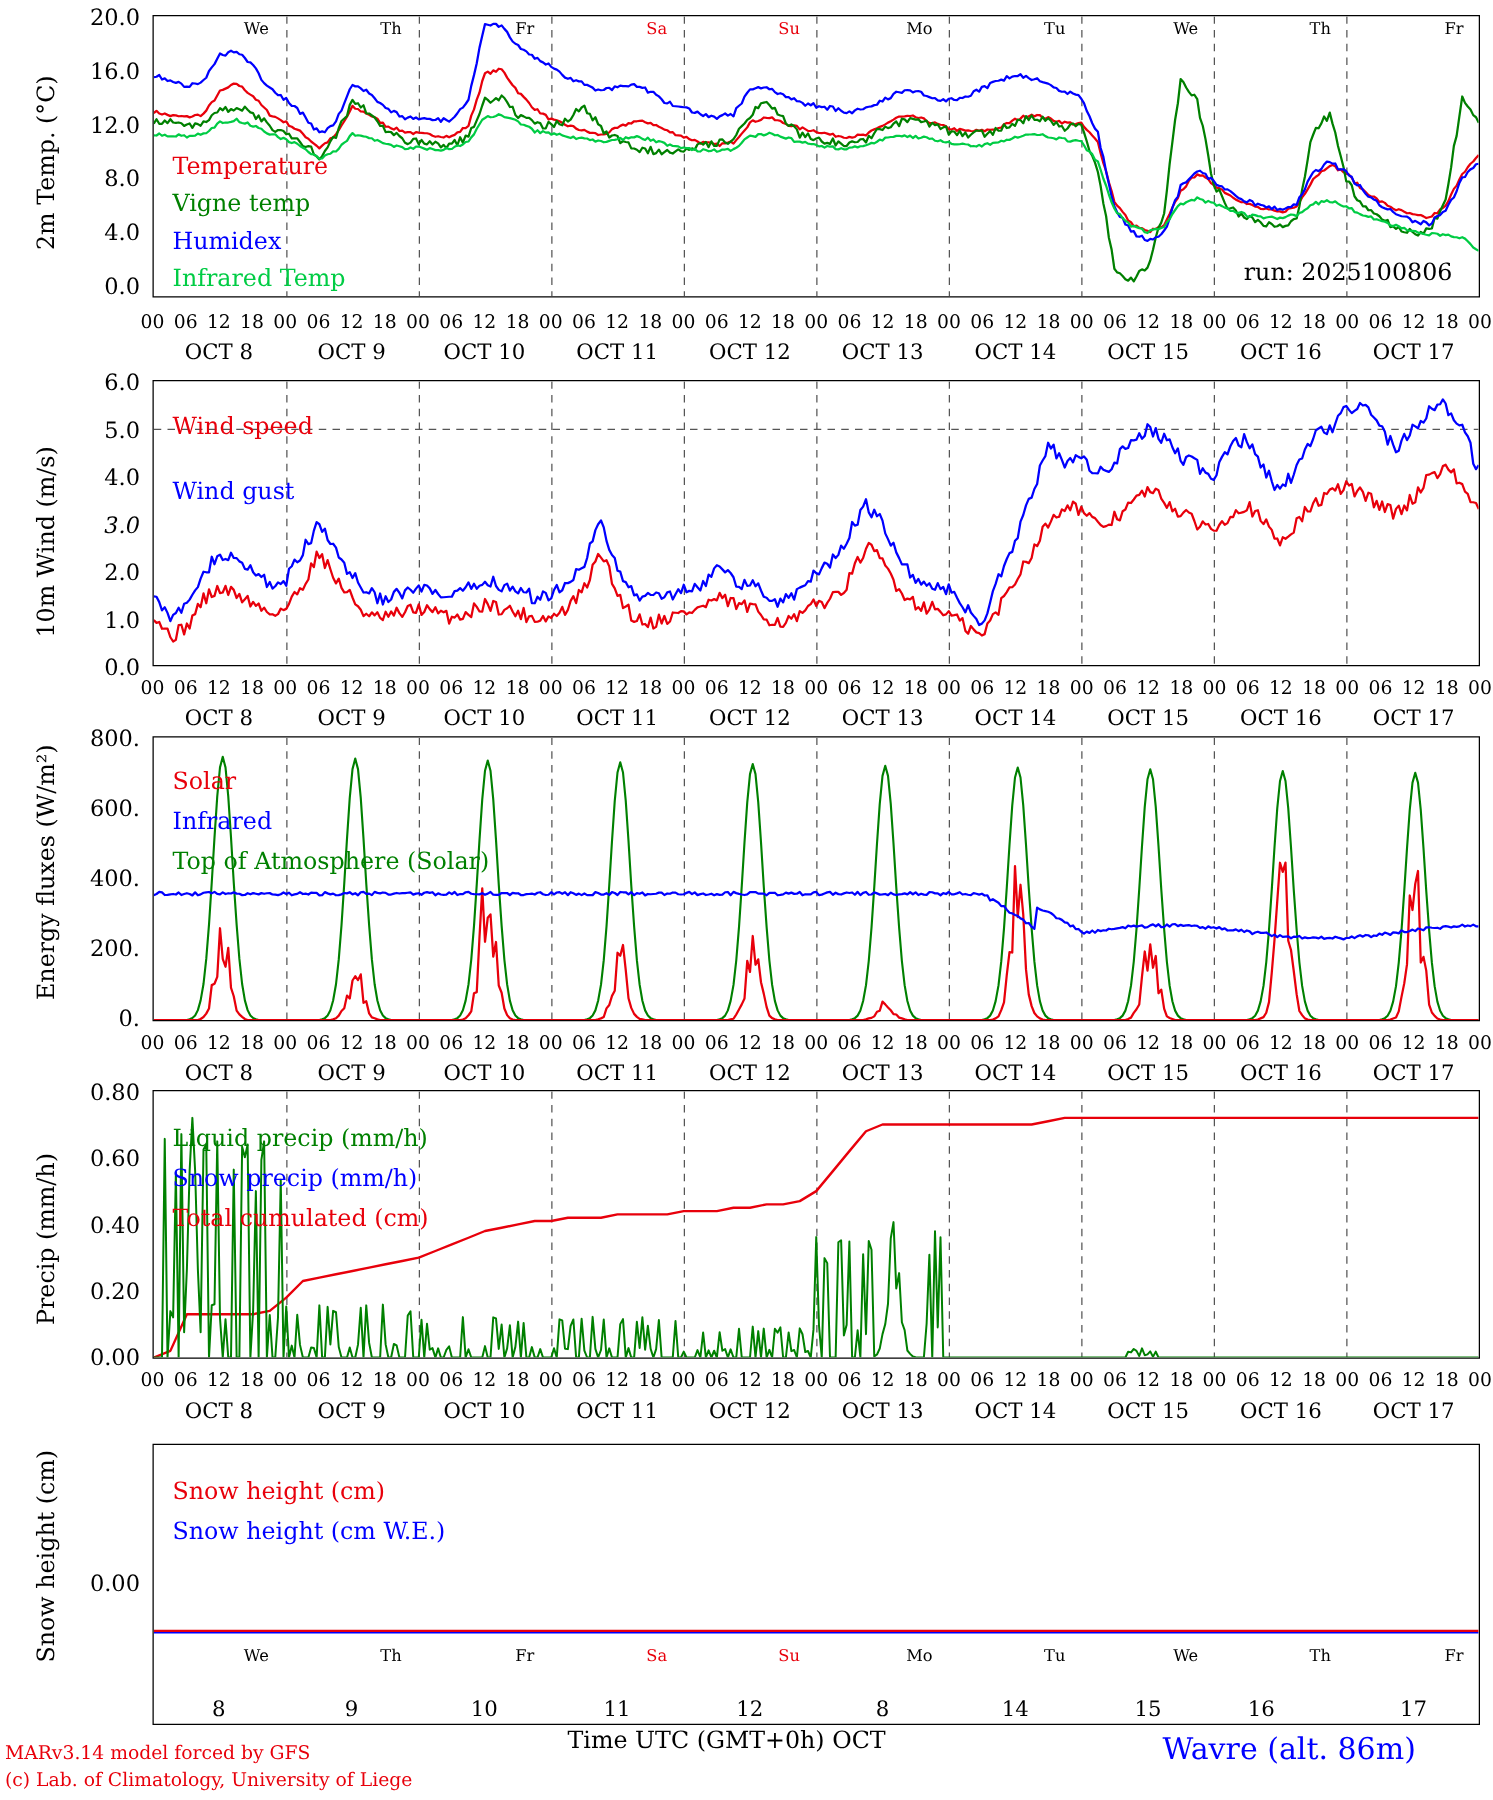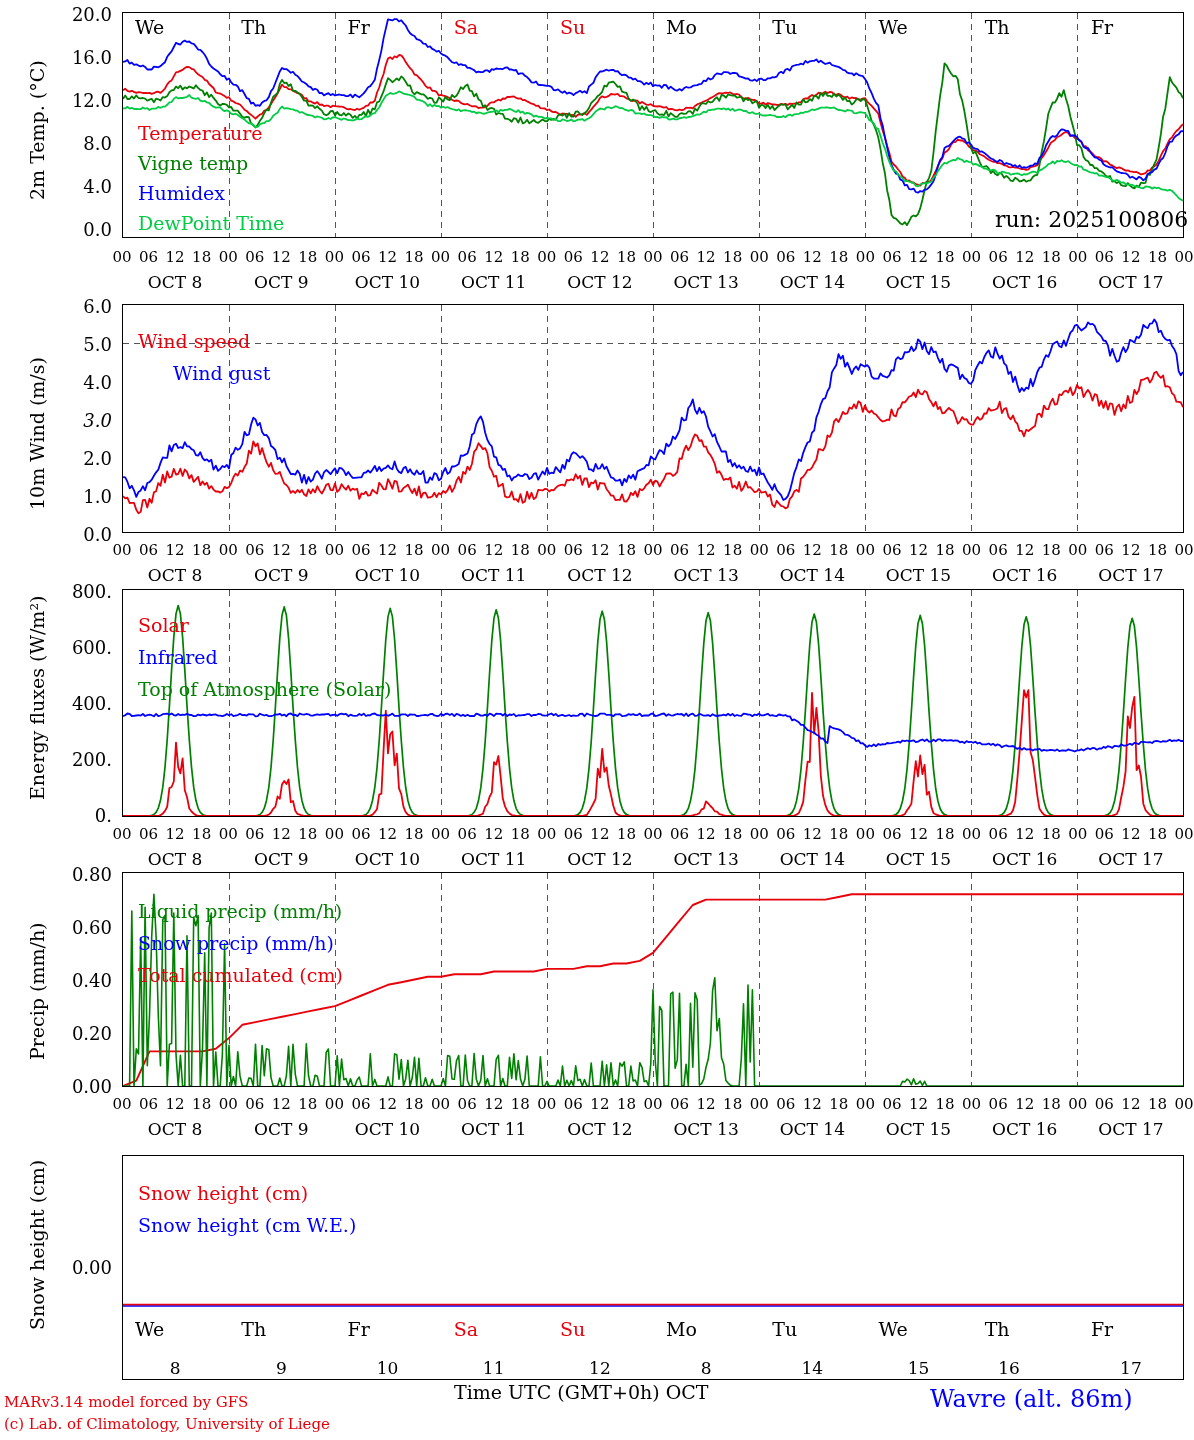--- a/index.html
+++ b/index.html
@@ -4,23 +4,23 @@
 <style>
   html,body{margin:0;padding:0;background:#ffffff;}
   body{width:1194px;height:1440px;font-family:"DejaVu Serif",serif;color:#000;}
   .page{position:relative;width:1194px;height:1440px;}
   .panel{position:absolute;}
   .plot{position:absolute;border:1px solid #000;box-sizing:border-box;background:#fff;overflow:hidden;}
   .ylab{position:absolute;transform-origin:0 0;transform:rotate(-90deg);font-size:19px;white-space:nowrap;}
   .ytick{position:absolute;font-size:18px;text-align:right;white-space:nowrap;}
   .xtick{position:absolute;font-size:15px;text-align:center;white-space:nowrap;}
   .xday{position:absolute;font-size:17px;text-align:center;white-space:nowrap;}
-  .dayname{position:absolute;font-size:19px;text-align:left;white-space:nowrap;}
+  .dayname{position:absolute;font-size:13px;text-align:right;white-space:nowrap;}
   .legend{position:absolute;font-size:19px;white-space:nowrap;}
-  .runlab{position:absolute;font-size:22px;white-space:nowrap;}
+  .runlab{position:absolute;font-size:19px;white-space:nowrap;}
   .foot{position:absolute;font-size:15px;white-space:nowrap;}
   .footbig{position:absolute;font-size:24px;white-space:nowrap;}
   .xaxis-title{position:absolute;font-size:19px;white-space:nowrap;}
   svg{display:block;}
   .red{color:#e8000b;}
   .blue{color:#0000ff;}
   .green{color:#008000;}
   .lgreen{color:#00cc44;}
 </style>
 </head>
@@ -56,21 +56,21 @@
             <path d="M0.0 86.0 L2.2 82.4 L4.4 86.0 L6.6 86.0 L8.8 83.4 L11.0 85.5 L13.3 82.4 L15.5 85.0 L17.7 85.3 L19.9 85.0 L22.1 85.6 L24.3 87.7 L26.5 86.6 L28.7 85.8 L30.9 89.3 L33.1 85.7 L35.3 86.3 L37.5 87.6 L39.8 84.1 L42.0 84.6 L44.2 83.1 L46.4 79.2 L48.6 77.4 L50.8 77.0 L53.0 73.6 L55.2 75.2 L57.4 72.6 L59.6 76.5 L61.8 74.3 L64.0 75.4 L66.3 73.5 L68.5 74.4 L70.7 75.5 L72.9 72.3 L75.1 74.8 L77.3 76.9 L79.5 77.5 L81.7 82.2 L83.9 79.4 L86.1 84.1 L88.3 81.7 L90.5 84.9 L92.8 87.6 L95.0 91.1 L97.2 92.5 L99.4 91.0 L101.6 91.0 L103.8 91.8 L106.0 94.4 L108.2 94.0 L110.4 97.7 L112.6 97.7 L114.8 97.7 L117.0 100.6 L119.3 103.9 L121.5 104.6 L123.7 103.9 L125.9 104.2 L128.1 110.6 L130.3 112.1 L132.5 114.5 L134.7 111.9 L136.9 107.8 L139.1 104.9 L141.3 100.1 L143.5 96.6 L145.8 97.4 L148.0 89.5 L150.2 83.8 L152.4 81.9 L154.6 79.9 L156.8 70.9 L159.0 66.9 L161.2 70.1 L163.4 69.6 L165.6 73.0 L167.8 71.2 L170.0 77.7 L172.3 77.8 L174.5 79.4 L176.7 81.0 L178.9 84.0 L181.1 87.7 L183.3 87.6 L185.5 92.7 L187.7 92.4 L189.9 92.7 L192.1 95.1 L194.3 93.3 L196.5 95.8 L198.8 97.6 L201.0 101.2 L203.2 102.3 L205.4 101.1 L207.6 98.1 L209.8 97.8 L212.0 102.4 L214.2 99.0 L216.4 101.9 L218.6 102.5 L220.8 100.0 L223.0 102.6 L225.3 100.4 L227.5 101.7 L229.7 104.9 L231.9 102.9 L234.1 105.5 L236.3 101.9 L238.5 101.9 L240.7 99.0 L242.9 103.2 L245.1 96.8 L247.3 101.1 L249.5 95.5 L251.8 96.3 L254.0 89.4 L256.2 88.5 L258.4 83.3 L260.6 78.2 L262.8 71.4 L265.0 65.2 L267.2 66.9 L269.4 69.2 L271.6 67.4 L273.8 65.5 L276.0 67.2 L278.3 63.4 L280.5 65.4 L282.7 68.7 L284.9 72.6 L287.1 72.4 L289.3 79.0 L291.5 81.4 L293.7 79.1 L295.9 80.1 L298.1 81.3 L300.3 81.3 L302.5 83.1 L304.8 85.9 L307.0 84.8 L309.2 85.5 L311.4 89.8 L313.6 89.7 L315.8 84.5 L318.0 86.3 L320.2 88.6 L322.4 83.8 L324.6 86.4 L326.8 87.2 L329.0 82.0 L331.3 84.2 L333.5 82.7 L335.7 79.0 L337.9 74.2 L340.1 76.1 L342.3 73.0 L344.5 71.5 L346.7 77.6 L348.9 78.1 L351.1 83.3 L353.3 80.8 L355.5 86.4 L357.8 87.8 L360.0 93.8 L362.2 92.2 L364.4 97.0 L366.6 95.4 L368.8 95.0 L371.0 95.8 L373.2 101.5 L375.4 100.0 L377.6 100.6 L379.8 100.9 L382.0 105.7 L384.3 105.8 L386.5 106.8 L388.7 108.7 L390.9 105.2 L393.1 105.8 L395.3 109.6 L397.5 104.5 L399.7 110.3 L401.9 109.5 L404.1 106.7 L406.3 110.4 L408.5 108.7 L410.8 107.0 L413.0 109.1 L415.2 109.8 L417.4 108.1 L419.6 106.5 L421.8 108.0 L424.0 108.3 L426.2 105.8 L428.4 106.9 L430.6 105.7 L432.8 106.7 L435.0 102.5 L437.3 101.3 L439.5 102.7 L441.7 100.6 L443.9 104.7 L446.1 100.1 L448.3 103.7 L450.5 103.7 L452.7 98.7 L454.9 98.5 L457.1 101.0 L459.3 102.0 L461.5 100.3 L463.8 98.3 L466.0 95.0 L468.2 90.0 L470.4 87.9 L472.6 85.8 L474.8 82.9 L477.0 81.4 L479.2 78.8 L481.4 72.6 L483.6 73.5 L485.8 69.6 L488.0 69.1 L490.3 68.6 L492.5 71.0 L494.7 73.9 L496.9 73.3 L499.1 78.6 L501.3 79.4 L503.5 79.9 L505.7 85.8 L507.9 87.7 L510.1 86.6 L512.3 88.0 L514.5 90.5 L516.8 97.1 L519.0 93.1 L521.2 96.7 L523.4 93.7 L525.6 98.2 L527.8 99.1 L530.0 97.8 L532.2 97.1 L534.4 100.2 L536.6 101.9 L538.8 101.3 L541.0 102.1 L543.3 97.8 L545.5 103.4 L547.7 100.1 L549.9 101.9 L552.1 103.8 L554.3 103.8 L556.5 101.0 L558.7 100.1 L560.9 100.8 L563.1 100.6 L565.3 98.4 L567.5 98.2 L569.8 101.0 L572.0 95.7 L574.2 97.6 L576.4 93.6 L578.6 90.2 L580.8 90.3 L583.0 91.0 L585.2 88.3 L587.4 89.5 L589.6 88.8 L591.8 85.9 L594.0 84.2 L596.3 87.9 L598.5 82.0 L600.7 82.5 L602.9 84.7 L605.1 81.5 L607.3 82.1 L609.5 82.7 L611.7 82.5 L613.9 84.7 L616.1 84.2 L618.3 83.5 L620.5 88.3 L622.8 85.3 L625.0 87.1 L627.2 86.5 L629.4 90.2 L631.6 88.9 L633.8 88.2 L636.0 94.8 L638.2 92.0 L640.4 92.2 L642.6 95.1 L644.8 91.7 L647.0 95.9 L649.3 93.0 L651.5 97.0 L653.7 94.8 L655.9 92.9 L658.1 91.5 L660.3 91.6 L662.5 91.5 L664.7 96.4 L666.9 94.0 L669.1 91.9 L671.3 94.9 L673.5 89.4 L675.8 91.6 L678.0 91.5 L680.2 86.5 L682.4 89.4 L684.6 88.9 L686.8 86.1 L689.0 87.7 L691.2 82.8 L693.4 83.1 L695.6 85.6 L697.8 79.9 L700.0 83.0 L702.3 79.4 L704.5 82.8 L706.7 82.8 L708.9 84.0 L711.1 80.4 L713.3 83.6 L715.5 81.6 L717.7 83.6 L719.9 86.9 L722.1 84.6 L724.3 88.2 L726.5 87.8 L728.8 91.6 L731.0 89.8 L733.2 86.6 L735.4 85.8 L737.6 88.0 L739.8 86.2 L742.0 86.8 L744.2 92.9 L746.4 100.0 L748.6 107.9 L750.8 111.6 L753.0 117.1 L755.3 124.6 L757.5 135.8 L759.7 149.9 L761.9 160.0 L764.1 177.2 L766.3 186.7 L768.5 202.0 L770.7 204.9 L772.9 205.6 L775.1 207.8 L777.3 210.4 L779.5 211.5 L781.8 209.1 L784.0 212.1 L786.2 208.2 L788.4 203.8 L790.6 202.5 L792.8 203.4 L795.0 201.1 L797.2 195.4 L799.4 186.8 L801.6 177.0 L803.8 169.1 L806.0 165.1 L808.3 157.8 L810.5 139.5 L812.7 118.3 L814.9 100.7 L817.1 82.8 L819.3 69.6 L821.5 50.3 L823.7 52.6 L825.9 57.0 L828.1 60.5 L830.3 63.3 L832.5 62.8 L834.8 66.3 L837.0 81.3 L839.2 87.6 L841.4 98.3 L843.6 111.4 L845.8 125.8 L848.0 134.9 L850.2 140.3 L852.4 138.6 L854.6 143.9 L856.8 149.3 L859.0 153.9 L861.3 153.6 L863.5 153.0 L865.7 155.4 L867.9 160.2 L870.1 157.8 L872.3 161.0 L874.5 162.3 L876.7 159.7 L878.9 161.0 L881.1 164.7 L883.3 162.9 L885.5 164.8 L887.8 167.7 L890.0 168.1 L892.2 164.8 L894.4 166.2 L896.6 168.4 L898.8 168.0 L901.0 166.6 L903.2 168.7 L905.4 167.7 L907.6 167.3 L909.8 164.0 L912.0 162.3 L914.3 161.8 L916.5 152.1 L918.7 138.7 L920.9 128.4 L923.1 115.1 L925.3 100.7 L927.5 94.8 L929.7 89.3 L931.9 89.6 L934.1 85.7 L936.3 80.2 L938.5 83.7 L940.8 77.1 L943.0 85.9 L945.2 93.0 L947.4 103.8 L949.6 112.0 L951.8 120.6 L954.0 132.1 L956.2 132.2 L958.4 135.2 L960.6 144.0 L962.8 147.2 L965.0 148.1 L967.3 152.0 L969.5 152.0 L971.7 155.2 L973.9 155.1 L976.1 157.8 L978.3 158.4 L980.5 160.0 L982.7 162.7 L984.9 163.7 L987.1 163.0 L989.3 168.7 L991.5 168.2 L993.8 170.1 L996.0 168.6 L998.2 172.2 L1000.4 172.8 L1002.6 173.2 L1004.8 170.1 L1007.0 172.6 L1009.2 174.4 L1011.4 175.4 L1013.6 172.6 L1015.8 174.0 L1018.0 169.7 L1020.3 170.1 L1022.5 169.8 L1024.7 161.1 L1026.9 161.9 L1029.1 156.0 L1031.3 151.2 L1033.5 146.6 L1035.7 134.4 L1037.9 120.9 L1040.1 103.7 L1042.3 95.7 L1044.5 80.1 L1046.8 64.2 L1049.0 69.3 L1051.2 72.2 L1053.4 74.6 L1055.6 79.1 L1057.8 80.8 L1060.0 85.3 " fill="none" stroke="#008000" stroke-width="1.8" stroke-linejoin="round"></path>
             <path d="M0.0 48.8 L2.2 48.4 L4.4 47.0 L6.6 50.6 L8.8 49.7 L11.0 51.8 L13.3 51.3 L15.5 52.6 L17.7 53.3 L19.9 52.5 L22.1 53.9 L24.3 56.5 L26.5 56.3 L28.7 56.5 L30.9 53.6 L33.1 53.8 L35.3 54.3 L37.5 53.1 L39.8 51.0 L42.0 49.2 L44.2 43.8 L46.4 40.9 L48.6 38.3 L50.8 34.0 L53.0 29.8 L55.2 31.0 L57.4 31.5 L59.6 28.8 L61.8 27.6 L64.0 28.9 L66.3 28.5 L68.5 30.4 L70.7 30.8 L72.9 33.4 L75.1 36.6 L77.3 36.9 L79.5 39.0 L81.7 41.7 L83.9 45.6 L86.1 50.9 L88.3 53.5 L90.5 55.5 L92.8 57.0 L95.0 58.4 L97.2 61.2 L99.4 63.1 L101.6 63.0 L103.8 66.8 L106.0 65.4 L108.2 69.4 L110.4 71.7 L112.6 71.8 L114.8 73.4 L117.0 78.1 L119.3 77.1 L121.5 81.0 L123.7 85.2 L125.9 85.8 L128.1 90.6 L130.3 89.7 L132.5 92.8 L134.7 92.1 L136.9 92.8 L139.1 89.5 L141.3 87.9 L143.5 87.3 L145.8 84.1 L148.0 78.1 L150.2 75.5 L152.4 69.7 L154.6 64.1 L156.8 58.4 L159.0 55.0 L161.2 56.1 L163.4 56.1 L165.6 57.7 L167.8 59.8 L170.0 58.8 L172.3 61.8 L174.5 63.0 L176.7 65.6 L178.9 68.5 L181.1 69.4 L183.3 70.9 L185.5 73.4 L187.7 74.1 L189.9 76.9 L192.1 75.7 L194.3 76.7 L196.5 80.2 L198.8 79.9 L201.0 82.4 L203.2 81.1 L205.4 80.2 L207.6 82.1 L209.8 81.0 L212.0 82.5 L214.2 81.9 L216.4 81.5 L218.6 82.1 L220.8 82.1 L223.0 83.1 L225.3 83.0 L227.5 81.5 L229.7 84.4 L231.9 81.6 L234.1 83.0 L236.3 84.3 L238.5 82.4 L240.7 80.4 L242.9 77.6 L245.1 74.3 L247.3 73.1 L249.5 70.2 L251.8 66.8 L254.0 55.7 L256.2 47.1 L258.4 37.6 L260.6 25.1 L262.8 15.6 L265.0 6.3 L267.2 6.8 L269.4 7.4 L271.6 6.1 L273.8 6.1 L276.0 8.5 L278.3 7.3 L280.5 10.1 L282.7 12.5 L284.9 16.9 L287.1 20.2 L289.3 22.0 L291.5 23.0 L293.7 26.2 L295.9 26.8 L298.1 28.1 L300.3 30.6 L302.5 30.8 L304.8 34.0 L307.0 33.3 L309.2 35.9 L311.4 36.9 L313.6 38.6 L315.8 37.8 L318.0 40.5 L320.2 41.9 L322.4 42.7 L324.6 44.3 L326.8 46.9 L329.0 49.1 L331.3 50.0 L333.5 49.3 L335.7 52.0 L337.9 51.2 L340.1 52.1 L342.3 52.1 L344.5 54.9 L346.7 54.9 L348.9 56.0 L351.1 57.1 L353.3 59.4 L355.5 58.6 L357.8 59.2 L360.0 59.0 L362.2 57.4 L364.4 57.3 L366.6 59.0 L368.8 56.1 L371.0 56.8 L373.2 55.5 L375.4 55.9 L377.6 55.9 L379.8 56.1 L382.0 54.7 L384.3 54.3 L386.5 56.5 L388.7 56.5 L390.9 57.3 L393.1 57.0 L395.3 61.1 L397.5 60.4 L399.7 60.4 L401.9 62.8 L404.1 64.1 L406.3 66.4 L408.5 69.4 L410.8 69.7 L413.0 68.4 L415.2 71.8 L417.4 72.0 L419.6 72.2 L421.8 72.5 L424.0 72.8 L426.2 72.9 L428.4 73.8 L430.6 77.0 L432.8 77.3 L435.0 76.3 L437.3 78.4 L439.5 79.8 L441.7 78.3 L443.9 80.7 L446.1 79.6 L448.3 80.3 L450.5 82.1 L452.7 80.1 L454.9 79.1 L457.1 77.8 L459.3 79.5 L461.5 78.2 L463.8 80.1 L466.0 73.5 L468.2 71.6 L470.4 69.8 L472.6 64.3 L474.8 61.2 L477.0 58.5 L479.2 58.5 L481.4 57.6 L483.6 56.7 L485.8 57.7 L488.0 57.0 L490.3 56.8 L492.5 58.4 L494.7 58.1 L496.9 60.7 L499.1 62.2 L501.3 61.6 L503.5 62.4 L505.7 64.7 L507.9 64.7 L510.1 66.5 L512.3 65.6 L514.5 68.0 L516.8 68.1 L519.0 69.3 L521.2 71.6 L523.4 69.8 L525.6 71.2 L527.8 69.6 L530.0 73.2 L532.2 72.0 L534.4 72.7 L536.6 72.4 L538.8 74.8 L541.0 71.8 L543.3 72.2 L545.5 75.8 L547.7 73.6 L549.9 75.6 L552.1 77.1 L554.3 77.5 L556.5 76.1 L558.7 77.6 L560.9 75.3 L563.1 74.0 L565.3 74.6 L567.5 74.4 L569.8 72.9 L572.0 72.4 L574.2 72.1 L576.4 71.1 L578.6 70.8 L580.8 67.6 L583.0 68.2 L585.2 65.1 L587.4 66.5 L589.6 65.5 L591.8 62.1 L594.0 60.4 L596.3 60.8 L598.5 61.3 L600.7 59.2 L602.9 59.1 L605.1 59.3 L607.3 60.9 L609.5 60.0 L611.7 59.9 L613.9 60.4 L616.1 63.4 L618.3 63.8 L620.5 64.7 L622.8 65.6 L625.0 65.5 L627.2 67.3 L629.4 67.7 L631.6 66.4 L633.8 68.1 L636.0 66.0 L638.2 65.6 L640.4 67.0 L642.6 67.1 L644.8 65.3 L647.0 65.4 L649.3 64.2 L651.5 64.4 L653.7 63.6 L655.9 60.0 L658.1 58.8 L660.3 60.3 L662.5 56.5 L664.7 55.9 L666.9 57.5 L669.1 53.4 L671.3 52.5 L673.5 51.8 L675.8 51.6 L678.0 50.7 L680.2 51.5 L682.4 47.9 L684.6 49.7 L686.8 48.3 L689.0 47.8 L691.2 47.8 L693.4 46.4 L695.6 49.2 L697.8 47.7 L700.0 49.5 L702.3 51.0 L704.5 50.4 L706.7 49.6 L708.9 52.0 L711.1 52.7 L713.3 53.3 L715.5 53.9 L717.7 55.1 L719.9 56.9 L722.1 57.4 L724.3 59.7 L726.5 60.4 L728.8 60.3 L731.0 62.2 L733.2 60.3 L735.4 61.8 L737.6 62.7 L739.8 63.1 L742.0 66.0 L744.2 69.5 L746.4 75.7 L748.6 80.0 L750.8 85.6 L753.0 89.9 L755.3 92.4 L757.5 105.4 L759.7 112.5 L761.9 124.4 L764.1 134.0 L766.3 144.3 L768.5 151.9 L770.7 156.8 L772.9 160.6 L775.1 161.2 L777.3 166.6 L779.5 167.4 L781.8 172.3 L784.0 171.9 L786.2 176.1 L788.4 176.4 L790.6 175.6 L792.8 179.0 L795.0 179.7 L797.2 178.1 L799.4 178.6 L801.6 176.8 L803.8 176.4 L806.0 174.4 L808.3 171.4 L810.5 168.3 L812.7 161.8 L814.9 153.3 L817.1 147.1 L819.3 144.3 L821.5 135.0 L823.7 133.6 L825.9 132.9 L828.1 130.5 L830.3 128.2 L832.5 125.8 L834.8 124.2 L837.0 123.6 L839.2 125.4 L841.4 126.0 L843.6 130.2 L845.8 129.3 L848.0 131.6 L850.2 134.9 L852.4 135.7 L854.6 136.1 L856.8 138.6 L859.0 138.5 L861.3 139.9 L863.5 141.7 L865.7 143.7 L867.9 145.5 L870.1 146.3 L872.3 148.1 L874.5 148.9 L876.7 147.0 L878.9 148.0 L881.1 151.4 L883.3 150.0 L885.5 150.9 L887.8 151.4 L890.0 153.0 L892.2 152.1 L894.4 154.3 L896.6 152.3 L898.8 155.0 L901.0 154.1 L903.2 154.8 L905.4 153.8 L907.6 152.6 L909.8 152.7 L912.0 150.5 L914.3 150.9 L916.5 144.8 L918.7 142.5 L920.9 138.5 L923.1 132.3 L925.3 128.5 L927.5 124.8 L929.7 123.0 L931.9 123.9 L934.1 122.2 L936.3 118.6 L938.5 116.3 L940.8 116.7 L943.0 117.9 L945.2 117.8 L947.4 122.5 L949.6 122.5 L951.8 122.4 L954.0 124.0 L956.2 127.4 L958.4 128.5 L960.6 133.8 L962.8 135.3 L965.0 135.0 L967.3 139.0 L969.5 142.0 L971.7 144.4 L973.9 144.9 L976.1 146.6 L978.3 147.5 L980.5 151.2 L982.7 152.8 L984.9 153.7 L987.1 154.5 L989.3 154.2 L991.5 156.5 L993.8 158.4 L996.0 159.2 L998.2 160.0 L1000.4 160.2 L1002.6 160.3 L1004.8 161.8 L1007.0 164.8 L1009.2 163.7 L1011.4 165.0 L1013.6 166.4 L1015.8 163.8 L1018.0 164.9 L1020.3 167.3 L1022.5 165.7 L1024.7 161.2 L1026.9 159.8 L1029.1 159.1 L1031.3 156.6 L1033.5 155.6 L1035.7 150.8 L1037.9 146.9 L1040.1 145.0 L1042.3 140.0 L1044.5 133.3 L1046.8 128.9 L1049.0 128.6 L1051.2 124.6 L1053.4 122.5 L1055.6 121.4 L1057.8 118.4 L1060.0 118.0 " fill="none" stroke="#0000ff" stroke-width="1.8" stroke-linejoin="round"></path>
             <path d="M0.0 95.3 L2.2 95.4 L4.4 93.8 L6.6 95.6 L8.8 94.8 L11.0 96.1 L13.3 96.0 L15.5 96.1 L17.7 96.2 L19.9 94.5 L22.1 95.6 L24.3 95.2 L26.5 97.0 L28.7 95.7 L30.9 95.7 L33.1 95.5 L35.3 93.9 L37.5 94.8 L39.8 93.7 L42.0 93.6 L44.2 91.8 L46.4 89.4 L48.6 89.1 L50.8 85.9 L53.0 84.1 L55.2 85.4 L57.4 85.0 L59.6 85.0 L61.8 84.5 L64.0 83.9 L66.3 82.0 L68.5 84.7 L70.7 85.4 L72.9 85.9 L75.1 85.0 L77.3 87.6 L79.5 88.3 L81.7 87.8 L83.9 89.4 L86.1 90.0 L88.3 92.2 L90.5 93.7 L92.8 94.7 L95.0 94.4 L97.2 94.4 L99.4 96.7 L101.6 98.2 L103.8 97.3 L106.0 98.4 L108.2 100.7 L110.4 101.4 L112.6 100.7 L114.8 102.0 L117.0 103.8 L119.3 105.2 L121.5 106.4 L123.7 108.6 L125.9 110.3 L128.1 110.5 L130.3 112.0 L132.5 114.0 L134.7 113.8 L136.9 111.4 L139.1 110.4 L141.3 110.0 L143.5 108.1 L145.8 108.2 L148.0 106.1 L150.2 102.8 L152.4 101.1 L154.6 99.7 L156.8 95.9 L159.0 93.5 L161.2 95.6 L163.4 95.2 L165.6 95.5 L167.8 96.1 L170.0 96.4 L172.3 97.5 L174.5 97.6 L176.7 99.6 L178.9 99.0 L181.1 100.2 L183.3 101.5 L185.5 102.0 L187.7 102.3 L189.9 102.9 L192.1 104.5 L194.3 103.4 L196.5 104.0 L198.8 104.7 L201.0 106.3 L203.2 106.2 L205.4 105.0 L207.6 106.0 L209.8 104.3 L212.0 104.2 L214.2 105.0 L216.4 105.9 L218.6 106.8 L220.8 105.5 L223.0 106.2 L225.3 107.1 L227.5 107.1 L229.7 107.5 L231.9 106.9 L234.1 105.4 L236.3 106.3 L238.5 106.2 L240.7 104.4 L242.9 103.4 L245.1 103.8 L247.3 102.6 L249.5 100.6 L251.8 100.2 L254.0 96.9 L256.2 94.5 L258.4 90.0 L260.6 86.4 L262.8 82.8 L265.0 81.4 L267.2 79.9 L269.4 80.8 L271.6 80.6 L273.8 79.8 L276.0 78.4 L278.3 79.3 L280.5 80.7 L282.7 81.1 L284.9 81.5 L287.1 82.1 L289.3 82.8 L291.5 84.1 L293.7 86.6 L295.9 86.8 L298.1 87.7 L300.3 88.4 L302.5 90.0 L304.8 93.0 L307.0 91.2 L309.2 93.5 L311.4 91.9 L313.6 93.1 L315.8 92.9 L318.0 94.7 L320.2 93.7 L322.4 94.8 L324.6 94.0 L326.8 95.3 L329.0 96.0 L331.3 96.7 L333.5 97.4 L335.7 96.3 L337.9 98.2 L340.1 97.4 L342.3 97.1 L344.5 97.7 L346.7 97.8 L348.9 99.1 L351.1 98.6 L353.3 100.3 L355.5 99.4 L357.8 99.8 L360.0 100.8 L362.2 100.5 L364.4 99.7 L366.6 99.0 L368.8 98.9 L371.0 98.4 L373.2 97.3 L375.4 99.0 L377.6 96.8 L379.8 97.7 L382.0 96.8 L384.3 96.9 L386.5 95.9 L388.7 96.7 L390.9 98.1 L393.1 99.0 L395.3 97.1 L397.5 99.6 L399.7 98.6 L401.9 100.8 L404.1 99.9 L406.3 100.4 L408.5 101.3 L410.8 103.6 L413.0 102.6 L415.2 103.8 L417.4 103.9 L419.6 104.1 L421.8 105.5 L424.0 105.0 L426.2 105.4 L428.4 105.4 L430.6 107.0 L432.8 106.1 L435.0 108.1 L437.3 108.2 L439.5 106.4 L441.7 107.0 L443.9 108.0 L446.1 107.7 L448.3 106.5 L450.5 108.4 L452.7 107.8 L454.9 106.6 L457.1 106.6 L459.3 106.1 L461.5 107.7 L463.8 106.3 L466.0 105.2 L468.2 103.7 L470.4 101.2 L472.6 98.5 L474.8 97.0 L477.0 95.5 L479.2 95.9 L481.4 96.5 L483.6 94.3 L485.8 94.2 L488.0 95.3 L490.3 94.5 L492.5 93.2 L494.7 94.0 L496.9 95.2 L499.1 95.0 L501.3 96.3 L503.5 97.1 L505.7 97.9 L507.9 97.0 L510.1 97.5 L512.3 100.5 L514.5 100.3 L516.8 100.3 L519.0 101.1 L521.2 100.5 L523.4 101.9 L525.6 102.2 L527.8 102.2 L530.0 102.9 L532.2 104.1 L534.4 103.8 L536.6 105.1 L538.8 103.8 L541.0 104.3 L543.3 104.1 L545.5 106.3 L547.7 106.5 L549.9 105.6 L552.1 106.4 L554.3 106.4 L556.5 105.1 L558.7 105.0 L560.9 104.1 L563.1 104.9 L565.3 104.0 L567.5 103.9 L569.8 103.2 L572.0 102.4 L574.2 101.3 L576.4 101.7 L578.6 100.4 L580.8 98.7 L583.0 99.4 L585.2 97.1 L587.4 97.0 L589.6 96.6 L591.8 96.5 L594.0 95.7 L596.3 95.6 L598.5 96.1 L600.7 95.3 L602.9 96.6 L605.1 95.5 L607.3 97.4 L609.5 95.7 L611.7 97.8 L613.9 97.2 L616.1 96.3 L618.3 96.8 L620.5 98.1 L622.8 97.8 L625.0 99.6 L627.2 100.0 L629.4 99.2 L631.6 100.6 L633.8 100.9 L636.0 100.4 L638.2 102.1 L640.4 102.5 L642.6 102.5 L644.8 102.4 L647.0 101.9 L649.3 102.4 L651.5 102.6 L653.7 104.0 L655.9 103.8 L658.1 104.2 L660.3 102.9 L662.5 104.2 L664.7 102.3 L666.9 101.6 L669.1 102.8 L671.3 101.3 L673.5 101.1 L675.8 100.9 L678.0 99.6 L680.2 100.1 L682.4 98.8 L684.6 98.9 L686.8 97.8 L689.0 96.4 L691.2 97.1 L693.4 96.4 L695.6 95.6 L697.8 94.6 L700.0 94.6 L702.3 94.5 L704.5 94.3 L706.7 95.0 L708.9 94.9 L711.1 94.4 L713.3 95.9 L715.5 97.0 L717.7 97.2 L719.9 97.6 L722.1 98.5 L724.3 97.0 L726.5 97.4 L728.8 97.6 L731.0 100.1 L733.2 100.3 L735.4 99.5 L737.6 99.1 L739.8 99.6 L742.0 99.9 L744.2 103.2 L746.4 107.2 L748.6 108.2 L750.8 110.3 L753.0 114.8 L755.3 116.1 L757.5 122.8 L759.7 130.0 L761.9 135.6 L764.1 142.6 L766.3 148.8 L768.5 153.8 L770.7 157.6 L772.9 158.3 L775.1 161.5 L777.3 163.6 L779.5 164.9 L781.8 168.3 L784.0 167.7 L786.2 168.7 L788.4 169.5 L790.6 170.0 L792.8 172.8 L795.0 173.4 L797.2 171.3 L799.4 170.7 L801.6 170.1 L803.8 170.4 L806.0 169.4 L808.3 168.6 L810.5 164.7 L812.7 162.4 L814.9 158.2 L817.1 155.0 L819.3 151.9 L821.5 149.9 L823.7 150.5 L825.9 148.8 L828.1 147.8 L830.3 146.9 L832.5 147.4 L834.8 144.9 L837.0 146.2 L839.2 146.8 L841.4 149.1 L843.6 147.7 L845.8 148.9 L848.0 149.2 L850.2 151.6 L852.4 150.8 L854.6 151.9 L856.8 153.1 L859.0 153.7 L861.3 155.7 L863.5 155.7 L865.7 157.1 L867.9 157.3 L870.1 156.6 L872.3 157.4 L874.5 160.1 L876.7 160.6 L878.9 158.7 L881.1 159.1 L883.3 159.9 L885.5 160.1 L887.8 161.7 L890.0 161.0 L892.2 160.6 L894.4 160.3 L896.6 161.2 L898.8 162.2 L901.0 161.1 L903.2 161.5 L905.4 160.7 L907.6 159.5 L909.8 158.6 L912.0 158.9 L914.3 159.9 L916.5 157.4 L918.7 156.7 L920.9 154.9 L923.1 153.6 L925.3 151.2 L927.5 150.5 L929.7 148.5 L931.9 150.5 L934.1 147.9 L936.3 148.5 L938.5 147.2 L940.8 148.7 L943.0 149.0 L945.2 148.1 L947.4 149.9 L949.6 151.2 L951.8 152.2 L954.0 152.0 L956.2 153.7 L958.4 153.5 L960.6 156.7 L962.8 157.1 L965.0 158.3 L967.3 159.4 L969.5 159.7 L971.7 160.5 L973.9 160.1 L976.1 162.6 L978.3 162.4 L980.5 163.2 L982.7 163.9 L984.9 164.3 L987.1 165.4 L989.3 167.3 L991.5 167.9 L993.8 166.9 L996.0 168.0 L998.2 169.7 L1000.4 169.3 L1002.6 171.2 L1004.8 171.6 L1007.0 171.7 L1009.2 171.8 L1011.4 173.1 L1013.6 173.6 L1015.8 174.2 L1018.0 174.8 L1020.3 175.3 L1022.5 173.5 L1024.7 173.6 L1026.9 174.0 L1029.1 175.6 L1031.3 174.4 L1033.5 175.1 L1035.7 174.7 L1037.9 176.1 L1040.1 176.7 L1042.3 176.8 L1044.5 177.6 L1046.8 176.8 L1049.0 177.9 L1051.2 180.0 L1053.4 182.3 L1055.6 185.0 L1057.8 186.4 L1060.0 187.7 " fill="none" stroke="#00cc44" stroke-width="1.8" stroke-linejoin="round"></path>
           </g>
       </svg>
     </div>
 
     <div class="legend red" style="left:138px;top:122px;">Temperature</div>
     <div class="legend green" style="left:138px;top:152px;">Vigne temp</div>
     <div class="legend blue" style="left:138px;top:182px;">Humidex</div>
-    <div class="legend lgreen" style="left:138px;top:212px;">DewPoint Time</div>
+    <div class="legend lgreen" style="left:138px;top:212px;">Infrared Temp</div>
     <div class="runlab" style="left:995px;top:207px;">run: 2025100806</div>
 
     <div class="hours" id="hours-1" style="position: absolute; left: 0px; top: 248px; width: 1194px; height: 20px;">
         <div class="xtick" style="left: 108px; top: 0px; width: 28px;">00</div>
         <div class="xtick" style="left: 134.55px; top: 0px; width: 28px;">06</div>
         <div class="xtick" style="left: 161.1px; top: 0px; width: 28px;">12</div>
         <div class="xtick" style="left: 187.65px; top: 0px; width: 28px;">18</div>
         <div class="xtick" style="left: 214.2px; top: 0px; width: 28px;">00</div>
         <div class="xtick" style="left: 240.75px; top: 0px; width: 28px;">06</div>
         <div class="xtick" style="left: 267.3px; top: 0px; width: 28px;">12</div>
@@ -161,21 +161,21 @@
             <line x1="0" y1="38.5" x2="1060" y2="38.5"></line>
           </g>
         <g id="wind-lines">
             <path d="M0.0 191.1 L2.2 193.3 L4.4 192.6 L6.6 198.0 L8.8 197.8 L11.0 197.9 L13.3 204.8 L15.5 208.2 L17.7 206.8 L19.9 195.1 L22.1 194.8 L24.3 202.5 L26.5 193.8 L28.7 197.8 L30.9 187.4 L33.1 186.3 L35.3 178.1 L37.5 180.8 L39.8 169.7 L42.0 177.6 L44.2 166.5 L46.4 172.6 L48.6 171.7 L50.8 163.8 L53.0 169.5 L55.2 169.0 L57.4 163.7 L59.6 171.0 L61.8 164.5 L64.0 166.9 L66.3 173.4 L68.5 170.1 L70.7 176.9 L72.9 174.4 L75.1 171.7 L77.3 180.2 L79.5 176.5 L81.7 179.7 L83.9 177.8 L86.1 183.6 L88.3 181.1 L90.5 184.6 L92.8 186.5 L95.0 186.4 L97.2 187.6 L99.4 186.3 L101.6 181.9 L103.8 183.1 L106.0 182.1 L108.2 178.1 L110.4 172.3 L112.6 168.6 L114.8 170.5 L117.0 165.6 L119.3 166.8 L121.5 162.1 L123.7 158.6 L125.9 145.7 L128.1 148.6 L130.3 136.3 L132.5 141.4 L134.7 138.4 L136.9 149.4 L139.1 143.1 L141.3 150.4 L143.5 157.2 L145.8 161.7 L148.0 157.9 L150.2 165.3 L152.4 168.9 L154.6 168.7 L156.8 166.9 L159.0 173.0 L161.2 178.5 L163.4 180.0 L165.6 182.8 L167.8 187.9 L170.0 186.0 L172.3 188.0 L174.5 184.9 L176.7 187.3 L178.9 184.8 L181.1 189.3 L183.3 191.0 L185.5 184.4 L187.7 188.4 L189.9 184.2 L192.1 187.4 L194.3 181.2 L196.5 185.5 L198.8 188.5 L201.0 184.8 L203.2 179.8 L205.4 178.8 L207.6 184.9 L209.8 185.3 L212.0 178.5 L214.2 186.9 L216.4 184.6 L218.6 179.2 L220.8 182.3 L223.0 184.7 L225.3 180.8 L227.5 185.7 L229.7 183.6 L231.9 184.8 L234.1 183.7 L236.3 193.9 L238.5 188.4 L240.7 189.1 L242.9 186.6 L245.1 190.7 L247.3 190.1 L249.5 184.7 L251.8 186.9 L254.0 188.6 L256.2 177.7 L258.4 180.5 L260.6 184.2 L262.8 184.3 L265.0 174.2 L267.2 178.3 L269.4 183.7 L271.6 175.8 L273.8 176.6 L276.0 186.6 L278.3 186.4 L280.5 182.9 L282.7 181.6 L284.9 179.6 L287.1 184.2 L289.3 188.0 L291.5 183.6 L293.7 190.3 L295.9 181.4 L298.1 192.7 L300.3 188.0 L302.5 187.7 L304.8 192.5 L307.0 192.4 L309.2 191.5 L311.4 187.8 L313.6 192.1 L315.8 188.1 L318.0 189.4 L320.2 186.0 L322.4 187.8 L324.6 185.2 L326.8 180.5 L329.0 186.9 L331.3 182.9 L333.5 175.7 L335.7 171.9 L337.9 177.5 L340.1 167.0 L342.3 168.9 L344.5 161.6 L346.7 165.0 L348.9 159.0 L351.1 146.8 L353.3 144.2 L355.5 138.2 L357.8 141.1 L360.0 144.1 L362.2 143.2 L364.4 148.1 L366.6 162.1 L368.8 165.7 L371.0 171.7 L373.2 170.9 L375.4 181.5 L377.6 180.2 L379.8 178.8 L382.0 191.4 L384.3 192.5 L386.5 191.8 L388.7 186.5 L390.9 194.6 L393.1 194.2 L395.3 196.7 L397.5 189.1 L399.7 197.8 L401.9 196.5 L404.1 186.7 L406.3 193.8 L408.5 187.8 L410.8 194.1 L413.0 192.2 L415.2 185.0 L417.4 185.2 L419.6 185.4 L421.8 183.9 L424.0 184.1 L426.2 186.5 L428.4 184.9 L430.6 185.4 L432.8 182.9 L435.0 180.9 L437.3 180.2 L439.5 179.6 L441.7 180.7 L443.9 174.8 L446.1 175.4 L448.3 174.3 L450.5 175.3 L452.7 169.3 L454.9 173.5 L457.1 170.8 L459.3 179.9 L461.5 173.4 L463.8 173.5 L466.0 182.2 L468.2 177.5 L470.4 178.3 L472.6 175.3 L474.8 184.5 L477.0 177.9 L479.2 178.3 L481.4 178.5 L483.6 184.3 L485.8 187.0 L488.0 190.5 L490.3 190.7 L492.5 195.2 L494.7 194.8 L496.9 194.9 L499.1 189.4 L501.3 196.4 L503.5 196.5 L505.7 193.3 L507.9 187.8 L510.1 190.0 L512.3 186.3 L514.5 191.9 L516.8 183.9 L519.0 185.3 L521.2 183.3 L523.4 179.8 L525.6 178.3 L527.8 174.6 L530.0 179.8 L532.2 175.7 L534.4 176.6 L536.6 181.5 L538.8 177.3 L541.0 174.0 L543.3 168.7 L545.5 168.5 L547.7 168.5 L549.9 170.9 L552.1 169.4 L554.3 166.8 L556.5 153.5 L558.7 153.9 L560.9 145.6 L563.1 140.6 L565.3 145.1 L567.5 141.4 L569.8 134.0 L572.0 129.4 L574.2 130.8 L576.4 135.9 L578.6 135.1 L580.8 141.5 L583.0 141.7 L585.2 147.4 L587.4 149.9 L589.6 153.8 L591.8 158.8 L594.0 167.8 L596.3 166.3 L598.5 169.8 L600.7 175.0 L602.9 173.9 L605.1 174.5 L607.3 172.5 L609.5 182.6 L611.7 180.7 L613.9 183.7 L616.1 176.9 L618.3 185.9 L620.5 182.7 L622.8 176.5 L625.0 182.5 L627.2 182.1 L629.4 184.5 L631.6 187.2 L633.8 186.5 L636.0 183.9 L638.2 187.5 L640.4 187.1 L642.6 186.6 L644.8 191.5 L647.0 189.5 L649.3 199.7 L651.5 202.0 L653.7 195.8 L655.9 198.5 L658.1 200.9 L660.3 201.5 L662.5 203.4 L664.7 202.3 L666.9 193.8 L669.1 191.4 L671.3 186.3 L673.5 184.9 L675.8 186.9 L678.0 173.5 L680.2 171.8 L682.4 168.7 L684.6 164.9 L686.8 164.8 L689.0 162.6 L691.2 158.2 L693.4 154.5 L695.6 144.2 L697.8 144.5 L700.0 145.5 L702.3 141.4 L704.5 130.5 L706.7 131.9 L708.9 127.6 L711.1 116.4 L713.3 113.9 L715.5 117.0 L717.7 112.3 L719.9 106.9 L722.1 109.0 L724.3 108.4 L726.5 102.5 L728.8 103.8 L731.0 99.3 L733.2 103.2 L735.4 96.3 L737.6 98.0 L739.8 106.9 L742.0 100.4 L744.2 105.5 L746.4 107.6 L748.6 105.5 L750.8 108.5 L753.0 109.5 L755.3 112.4 L757.5 115.0 L759.7 116.5 L761.9 115.9 L764.1 114.7 L766.3 115.0 L768.5 104.4 L770.7 110.4 L772.9 111.3 L775.1 104.0 L777.3 102.6 L779.5 97.1 L781.8 97.4 L784.0 94.6 L786.2 91.5 L788.4 90.9 L790.6 87.5 L792.8 92.2 L795.0 84.7 L797.2 88.7 L799.4 89.5 L801.6 85.9 L803.8 87.2 L806.0 93.9 L808.3 97.3 L810.5 101.3 L812.7 96.7 L814.9 104.1 L817.1 102.0 L819.3 108.3 L821.5 107.9 L823.7 105.1 L825.9 103.0 L828.1 105.0 L830.3 106.0 L832.5 111.8 L834.8 118.6 L837.0 116.4 L839.2 112.1 L841.4 114.6 L843.6 114.2 L845.8 118.1 L848.0 119.5 L850.2 119.6 L852.4 115.0 L854.6 111.9 L856.8 114.8 L859.0 113.5 L861.3 108.5 L863.5 108.7 L865.7 103.1 L867.9 105.6 L870.1 105.1 L872.3 104.5 L874.5 103.2 L876.7 96.7 L878.9 108.2 L881.1 103.8 L883.3 103.2 L885.5 111.7 L887.8 114.3 L890.0 110.5 L892.2 116.3 L894.4 118.9 L896.6 125.9 L898.8 125.8 L901.0 131.3 L903.2 124.8 L905.4 126.0 L907.6 124.3 L909.8 122.5 L912.0 121.1 L914.3 109.6 L916.5 108.6 L918.7 112.0 L920.9 100.6 L923.1 104.1 L925.3 104.2 L927.5 97.6 L929.7 93.6 L931.9 99.6 L934.1 98.9 L936.3 89.4 L938.5 90.2 L940.8 86.7 L943.0 85.6 L945.2 87.5 L947.4 82.4 L949.6 90.1 L951.8 87.1 L954.0 80.0 L956.2 83.4 L958.4 82.2 L960.6 92.1 L962.8 87.8 L965.0 84.9 L967.3 88.5 L969.5 95.7 L971.7 89.2 L973.9 90.0 L976.1 100.8 L978.3 95.7 L980.5 102.9 L982.7 96.2 L984.9 104.6 L987.1 98.3 L989.3 99.0 L991.5 109.9 L993.8 102.1 L996.0 99.5 L998.2 106.3 L1000.4 99.4 L1002.6 103.3 L1004.8 91.0 L1007.0 98.0 L1009.2 96.8 L1011.4 84.9 L1013.6 89.0 L1015.8 85.3 L1018.0 75.0 L1020.3 74.7 L1022.5 73.5 L1024.7 72.7 L1026.9 77.5 L1029.1 74.3 L1031.3 67.9 L1033.5 66.8 L1035.7 70.7 L1037.9 72.9 L1040.1 70.5 L1042.3 81.7 L1044.5 81.2 L1046.8 82.3 L1049.0 88.3 L1051.2 90.1 L1053.4 96.7 L1055.6 96.8 L1057.8 97.4 L1060.0 102.2 " fill="none" stroke="#e8000b" stroke-width="1.8" stroke-linejoin="round"></path>
             <path d="M0.0 172.1 L2.2 172.4 L4.4 176.7 L6.6 183.3 L8.8 180.8 L11.0 185.3 L13.3 191.9 L15.5 186.9 L17.7 185.4 L19.9 181.2 L22.1 185.2 L24.3 178.0 L26.5 177.2 L28.7 174.7 L30.9 170.8 L33.1 167.3 L35.3 164.7 L37.5 157.9 L39.8 152.4 L42.0 152.8 L44.2 152.8 L46.4 140.4 L48.6 146.4 L50.8 140.0 L53.0 138.7 L55.2 143.0 L57.4 142.2 L59.6 143.1 L61.8 137.2 L64.0 141.4 L66.3 141.5 L68.5 144.1 L70.7 145.2 L72.9 150.1 L75.1 150.7 L77.3 147.2 L79.5 152.8 L81.7 155.4 L83.9 154.3 L86.1 156.6 L88.3 154.8 L90.5 164.6 L92.8 160.6 L95.0 165.9 L97.2 164.0 L99.4 160.9 L101.6 162.2 L103.8 159.9 L106.0 163.6 L108.2 150.0 L110.4 148.0 L112.6 142.7 L114.8 144.8 L117.0 143.4 L119.3 139.1 L121.5 126.8 L123.7 130.3 L125.9 129.5 L128.1 119.5 L130.3 112.7 L132.5 114.4 L134.7 120.5 L136.9 117.9 L139.1 127.0 L141.3 130.2 L143.5 130.0 L145.8 133.1 L148.0 141.0 L150.2 142.6 L152.4 145.2 L154.6 154.1 L156.8 152.7 L159.0 157.4 L161.2 153.5 L163.4 161.0 L165.6 165.0 L167.8 169.0 L170.0 168.8 L172.3 169.7 L174.5 165.5 L176.7 168.8 L178.9 177.6 L181.1 169.8 L183.3 178.6 L185.5 172.0 L187.7 176.6 L189.9 174.6 L192.1 168.5 L194.3 166.1 L196.5 169.2 L198.8 173.7 L201.0 167.3 L203.2 165.0 L205.4 166.8 L207.6 169.2 L209.8 165.9 L212.0 163.3 L214.2 168.3 L216.4 162.9 L218.6 163.4 L220.8 165.7 L223.0 170.1 L225.3 167.0 L227.5 170.2 L229.7 172.9 L231.9 172.8 L234.1 172.6 L236.3 172.4 L238.5 172.3 L240.7 167.9 L242.9 167.5 L245.1 165.5 L247.3 167.6 L249.5 164.8 L251.8 160.9 L254.0 166.1 L256.2 162.0 L258.4 166.0 L260.6 163.6 L262.8 162.9 L265.0 160.4 L267.2 163.2 L269.4 164.2 L271.6 156.4 L273.8 163.8 L276.0 166.9 L278.3 168.1 L280.5 163.1 L282.7 161.9 L284.9 167.5 L287.1 164.3 L289.3 168.1 L291.5 169.7 L293.7 165.4 L295.9 168.8 L298.1 169.0 L300.3 166.0 L302.5 177.5 L304.8 177.6 L307.0 172.4 L309.2 174.8 L311.4 168.1 L313.6 169.3 L315.8 175.3 L318.0 173.7 L320.2 167.0 L322.4 163.0 L324.6 168.9 L326.8 167.2 L329.0 161.4 L331.3 161.5 L333.5 160.5 L335.7 159.0 L337.9 150.3 L340.1 150.8 L342.3 149.6 L344.5 148.5 L346.7 141.4 L348.9 129.8 L351.1 128.1 L353.3 119.1 L355.5 114.4 L357.8 111.4 L360.0 116.9 L362.2 127.7 L364.4 134.9 L366.6 139.0 L368.8 141.4 L371.0 151.6 L373.2 152.3 L375.4 159.9 L377.6 160.7 L379.8 164.8 L382.0 163.9 L384.3 171.3 L386.5 170.5 L388.7 175.5 L390.9 172.3 L393.1 171.7 L395.3 169.4 L397.5 170.9 L399.7 171.0 L401.9 169.0 L404.1 169.6 L406.3 174.0 L408.5 172.8 L410.8 168.9 L413.0 168.2 L415.2 174.6 L417.4 170.4 L419.6 166.4 L421.8 169.5 L424.0 162.8 L426.2 168.8 L428.4 167.7 L430.6 168.1 L432.8 162.1 L435.0 164.8 L437.3 167.4 L439.5 159.8 L441.7 163.8 L443.9 154.7 L446.1 156.4 L448.3 149.7 L450.5 147.2 L452.7 148.2 L454.9 150.5 L457.1 152.9 L459.3 151.1 L461.5 153.4 L463.8 156.8 L466.0 164.4 L468.2 164.5 L470.4 166.2 L472.6 158.9 L474.8 163.7 L477.0 163.4 L479.2 159.2 L481.4 164.0 L483.6 161.7 L485.8 167.4 L488.0 172.4 L490.3 173.2 L492.5 175.7 L494.7 175.7 L496.9 174.4 L499.1 180.4 L501.3 173.9 L503.5 176.9 L505.7 170.3 L507.9 173.3 L510.1 169.6 L512.3 174.7 L514.5 166.3 L516.8 165.1 L519.0 164.1 L521.2 163.2 L523.4 159.9 L525.6 160.3 L527.8 151.5 L530.0 153.5 L532.2 154.5 L534.4 149.5 L536.6 145.1 L538.8 146.0 L541.0 149.0 L543.3 138.6 L545.5 141.4 L547.7 138.9 L549.9 131.5 L552.1 134.0 L554.3 130.0 L556.5 125.4 L558.7 112.6 L560.9 115.5 L563.1 114.8 L565.3 103.0 L567.5 100.3 L569.8 94.4 L572.0 104.9 L574.2 108.8 L576.4 102.8 L578.6 108.0 L580.8 106.2 L583.0 111.5 L585.2 121.7 L587.4 126.3 L589.6 131.5 L591.8 129.2 L594.0 136.9 L596.3 141.5 L598.5 146.5 L600.7 146.4 L602.9 146.5 L605.1 157.0 L607.3 154.9 L609.5 161.3 L611.7 158.1 L613.9 162.7 L616.1 160.3 L618.3 163.6 L620.5 161.6 L622.8 166.0 L625.0 166.8 L627.2 161.5 L629.4 166.3 L631.6 164.6 L633.8 170.3 L636.0 162.5 L638.2 169.1 L640.4 168.5 L642.6 173.2 L644.8 177.5 L647.0 180.8 L649.3 184.9 L651.5 179.2 L653.7 185.0 L655.9 187.7 L658.1 190.2 L660.3 195.0 L662.5 193.9 L664.7 191.3 L666.9 185.7 L669.1 177.0 L671.3 167.9 L673.5 162.1 L675.8 154.4 L678.0 156.1 L680.2 147.8 L682.4 142.2 L684.6 137.5 L686.8 136.5 L689.0 127.6 L691.2 125.5 L693.4 112.3 L695.6 107.0 L697.8 99.3 L700.0 94.1 L702.3 93.1 L704.5 86.2 L706.7 82.2 L708.9 67.4 L711.1 63.4 L713.3 59.9 L715.5 49.2 L717.7 53.8 L719.9 50.8 L722.1 61.7 L724.3 57.6 L726.5 62.9 L728.8 69.0 L731.0 63.8 L733.2 61.4 L735.4 64.9 L737.6 59.2 L739.8 60.5 L742.0 61.6 L744.2 60.1 L746.4 62.8 L748.6 71.6 L750.8 73.5 L753.0 73.6 L755.3 73.7 L757.5 68.4 L759.7 70.8 L761.9 71.7 L764.1 72.5 L766.3 70.4 L768.5 65.1 L770.7 65.7 L772.9 54.3 L775.1 52.1 L777.3 54.1 L779.5 53.4 L781.8 47.1 L784.0 47.3 L786.2 46.7 L788.4 41.6 L790.6 46.0 L792.8 43.7 L795.0 34.4 L797.2 36.6 L799.4 44.2 L801.6 37.5 L803.8 46.1 L806.0 49.2 L808.3 42.0 L810.5 47.2 L812.7 46.5 L814.9 52.8 L817.1 57.6 L819.3 53.7 L821.5 63.7 L823.7 66.8 L825.9 60.6 L828.1 59.4 L830.3 60.2 L832.5 61.6 L834.8 62.9 L837.0 74.1 L839.2 69.6 L841.4 73.1 L843.6 74.1 L845.8 78.0 L848.0 78.9 L850.2 75.2 L852.4 64.8 L854.6 60.5 L856.8 56.8 L859.0 58.4 L861.3 52.0 L863.5 47.8 L865.7 45.4 L867.9 51.4 L870.1 52.8 L872.3 42.3 L874.5 48.7 L876.7 53.6 L878.9 50.6 L881.1 58.3 L883.3 60.3 L885.5 69.0 L887.8 66.6 L890.0 77.0 L892.2 71.6 L894.4 80.0 L896.6 87.0 L898.8 83.0 L901.0 85.9 L903.2 82.6 L905.4 83.8 L907.6 74.0 L909.8 81.3 L912.0 74.8 L914.3 67.0 L916.5 62.6 L918.7 61.8 L920.9 54.6 L923.1 50.2 L925.3 51.9 L927.5 46.2 L929.7 39.2 L931.9 37.8 L934.1 36.4 L936.3 41.1 L938.5 42.3 L940.8 35.3 L943.0 40.8 L945.2 34.0 L947.4 27.6 L949.6 25.5 L951.8 20.7 L954.0 19.8 L956.2 22.9 L958.4 25.5 L960.6 23.7 L962.8 22.2 L965.0 17.4 L967.3 19.4 L969.5 18.9 L971.7 20.9 L973.9 26.8 L976.1 29.0 L978.3 31.3 L980.5 35.5 L982.7 36.0 L984.9 40.4 L987.1 50.7 L989.3 43.8 L991.5 50.7 L993.8 56.8 L996.0 55.6 L998.2 47.5 L1000.4 42.1 L1002.6 47.1 L1004.8 43.4 L1007.0 34.8 L1009.2 36.1 L1011.4 37.6 L1013.6 31.8 L1015.8 33.1 L1018.0 29.8 L1020.3 20.0 L1022.5 22.0 L1024.7 23.1 L1026.9 18.7 L1029.1 18.4 L1031.3 14.5 L1033.5 17.8 L1035.7 27.1 L1037.9 25.7 L1040.1 31.2 L1042.3 33.9 L1044.5 35.3 L1046.8 34.8 L1049.0 40.9 L1051.2 44.0 L1053.4 49.2 L1055.6 66.0 L1057.8 70.3 L1060.0 67.0 " fill="none" stroke="#0000ff" stroke-width="1.8" stroke-linejoin="round"></path>
           </g>
       </svg>
     </div>
 
     <div class="legend red" style="left:138px;top:330px;">Wind speed</div>
-    <div class="legend blue" style="left:138px;top:362px;margin-left:35px;">Wind gust</div>
+    <div class="legend blue" style="left:138px;top:382px;">Wind gust</div>
 
     <div class="hours" id="hours-2" style="position: absolute; left: 0px; top: 541px; width: 1194px; height: 20px;">
         <div class="xtick" style="left: 108px; top: 0px; width: 28px;">00</div>
         <div class="xtick" style="left: 134.55px; top: 0px; width: 28px;">06</div>
         <div class="xtick" style="left: 161.1px; top: 0px; width: 28px;">12</div>
         <div class="xtick" style="left: 187.65px; top: 0px; width: 28px;">18</div>
         <div class="xtick" style="left: 214.2px; top: 0px; width: 28px;">00</div>
         <div class="xtick" style="left: 240.75px; top: 0px; width: 28px;">06</div>
         <div class="xtick" style="left: 267.3px; top: 0px; width: 28px;">12</div>
         <div class="xtick" style="left: 293.85px; top: 0px; width: 28px;">18</div>

